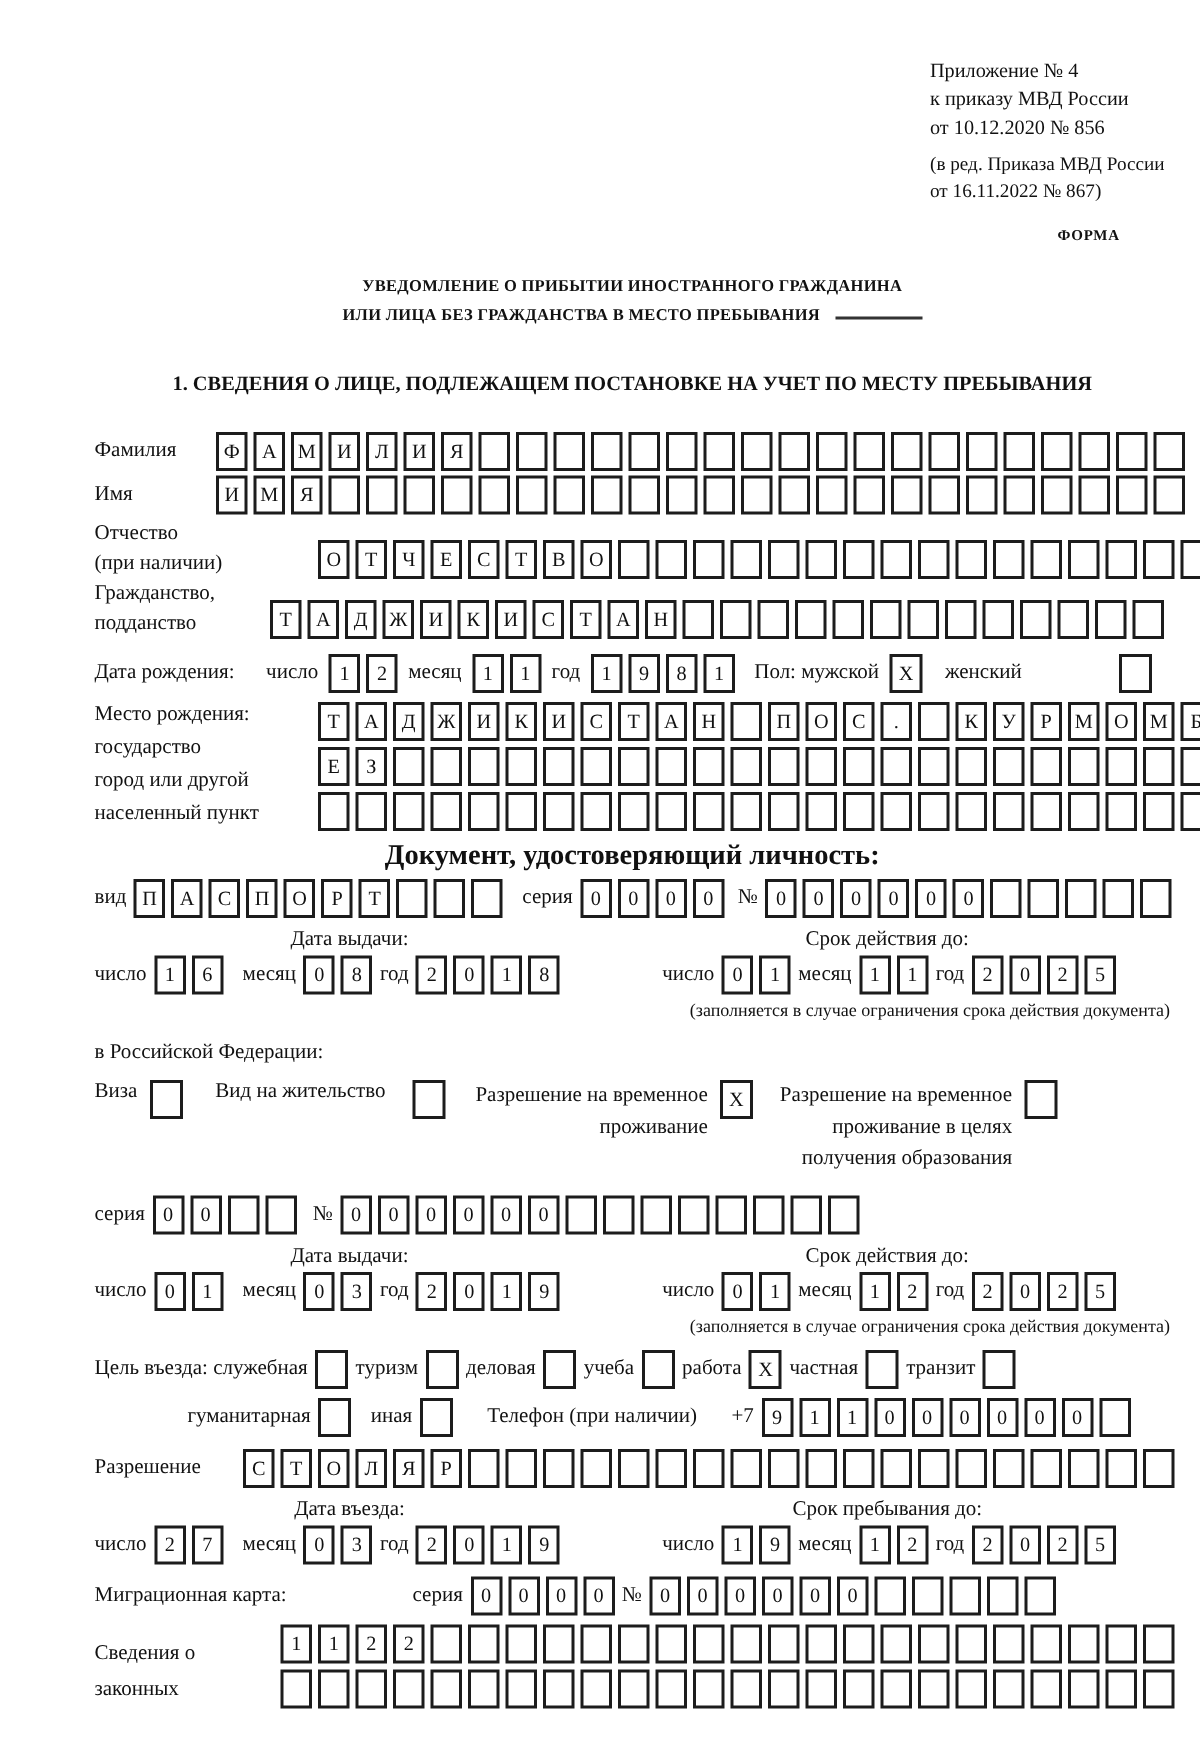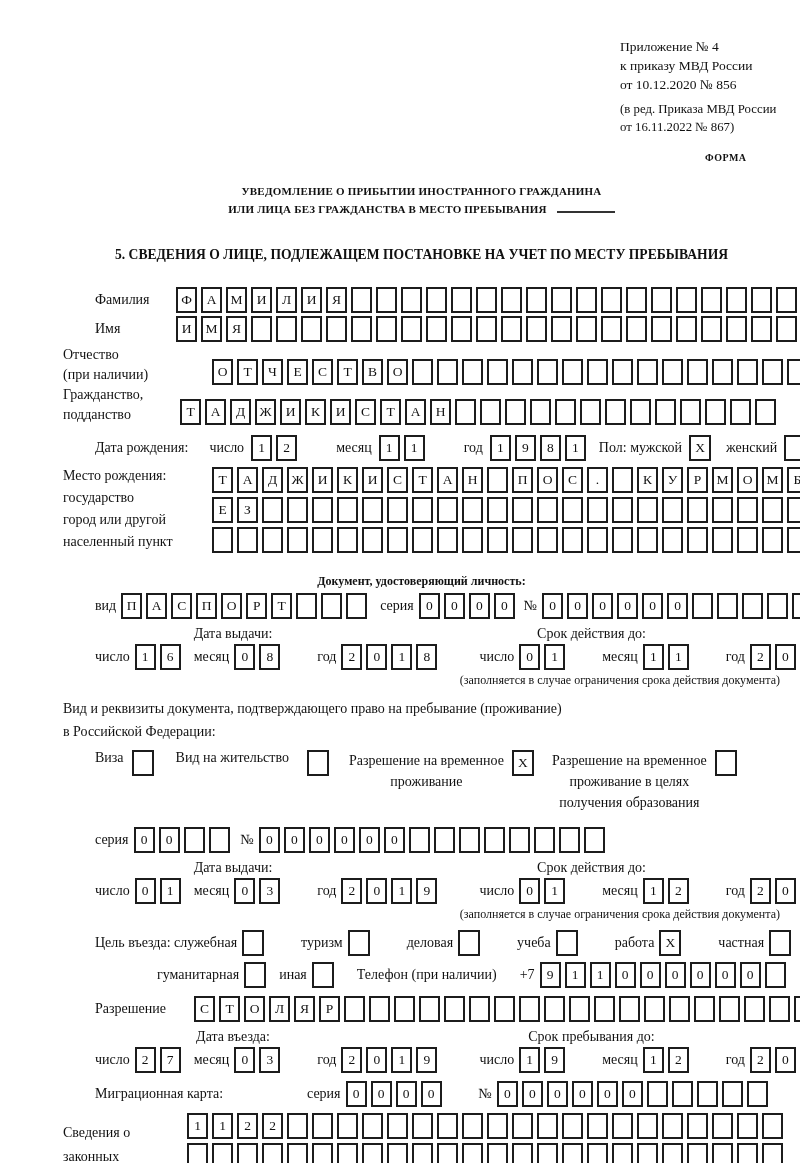--- a/index.html
+++ b/index.html
@@ -18,21 +18,21 @@
 
   
   .title { margin-top: 20px; text-align: center; font-weight: bold; font-size: 11px; line-height: 1.6; letter-spacing: .2px; }
   .blank-line { display:inline-block; width:58px; border-bottom:2px solid #333; height: 12px; margin-left: 10px; }
 
   .sec1 { margin-top: 28px; text-align: center; font-weight: bold; font-size: 13.6px; }
 
   
   .frow { display: flex; align-items: center; gap: 7px; margin-top: 3px; }
   .frow.tight { gap: 5px; }
-  .lbl { white-space: nowrap; margin-left: 32px; }
+  .lbl { white-space: nowrap; }
   .lblcol { line-height: 20px; }
   .w74  { width: 74px;  flex: 0 0 74px; }
   .w92  { width: 92px;  flex: 0 0 92px; }
   .w110 { width: 110px; flex: 0 0 110px; }
   .w117 { width: 117px; flex: 0 0 117px; }
   .w142 { width: 142px; flex: 0 0 142px; }
   .w165 { width: 165px; flex: 0 0 165px; }
 
   
   .cells { display: inline-flex; gap: 4px; }
@@ -54,21 +54,21 @@
   .dh-right { flex: 1; text-align: center; }
   .daterow  { margin-top: 2px; }
   .dr-gap   { width: 58px; }
   .footnote { margin-top: 3px; text-align: right; font-size: 12px; }
 
   .para { margin-top: 9px; line-height: 1.65; }
 
   
   .perm-row { display: flex; align-items: flex-start; gap: 8px; margin-top: 7px; }
   .perm-opt { display: flex; align-items: flex-start; gap: 8px; }
-  .perm-label-c { text-align: center; line-height: 21px; }
+  .perm-label-c { text-align: right; line-height: 21px; }
   .ml-auto { margin-left: auto; margin-right: 12px; }
 </style>
 </head>
 <body>
 
 <div class="page">
 
   <div class="hdr">
     <div>Приложение № 4</div>
     <div>к приказу МВД России</div>
@@ -80,21 +80,21 @@
   </div>
   <div class="form-label">ФОРМА</div>
 
   <div class="title">
     <div>УВЕДОМЛЕНИЕ О ПРИБЫТИИ ИНОСТРАННОГО ГРАЖДАНИНА</div>
     <div>
       <span>ИЛИ ЛИЦА БЕЗ ГРАЖДАНСТВА В МЕСТО ПРЕБЫВАНИЯ</span><span class="blank-line"></span>
     </div>
   </div>
 
-  <div class="sec1">5. СВЕДЕНИЯ О ЛИЦЕ, ПОДЛЕЖАЩЕМ ПОСТАНОВКЕ НА УЧЕТ ПО МЕСТУ ПРЕБЫВАНИЯ</div>
+  <div class="sec1">1. СВЕДЕНИЯ О ЛИЦЕ, ПОДЛЕЖАЩЕМ ПОСТАНОВКЕ НА УЧЕТ ПО МЕСТУ ПРЕБЫВАНИЯ</div>
 
   <div class="frow" style="margin-top:24px">
     <span class="lbl w74">Фамилия</span>
     <span class="cells">
         <span class="cell">Ф</span>
         <span class="cell">А</span>
         <span class="cell">М</span>
         <span class="cell">И</span>
         <span class="cell">Л</span>
         <span class="cell">И</span>
@@ -330,21 +330,21 @@
           <span class="cell"></span>
           <span class="cell"></span>
           <span class="cell"></span>
           <span class="cell"></span>
           <span class="cell"></span>
           <span class="cell"></span>
         </span>
     </span>
   </div>
 
-  <div class="sec1" style="margin-top:21px;font-size:12px">Документ, удостоверяющий личность:</div>
+  <div class="sec1" style="margin-top:6px;font-size:19px">Документ, удостоверяющий личность:</div>
 
   <div class="frow tight" style="margin-top:4px">
     <span class="lbl" style="width:44px">вид</span>
     <span class="cells">
         <span class="cell">П</span>
         <span class="cell">А</span>
         <span class="cell">С</span>
         <span class="cell">П</span>
         <span class="cell">О</span>
         <span class="cell">Р</span>
@@ -413,21 +413,20 @@
     <span class="cells">
         <span class="cell">2</span>
         <span class="cell">0</span>
         <span class="cell">2</span>
         <span class="cell">5</span>
       </span>
   </div>
   <div class="footnote">(заполняется в случае ограничения срока действия документа)</div>
 
   <div class="para">
-    <div>Вид и реквизиты документа, подтверждающего право на пребывание (проживание)</div>
     <div>в Российской Федерации:</div>
   </div>
 
   <div class="perm-row">
     <span class="lbl">Виза</span>
     <span class="cells cb">
         <span class="cell"></span>
       </span>
     <span class="lbl" style="margin-left:14px">Вид на жительство</span>
     <span class="cells cb" style="margin-left:10px">

